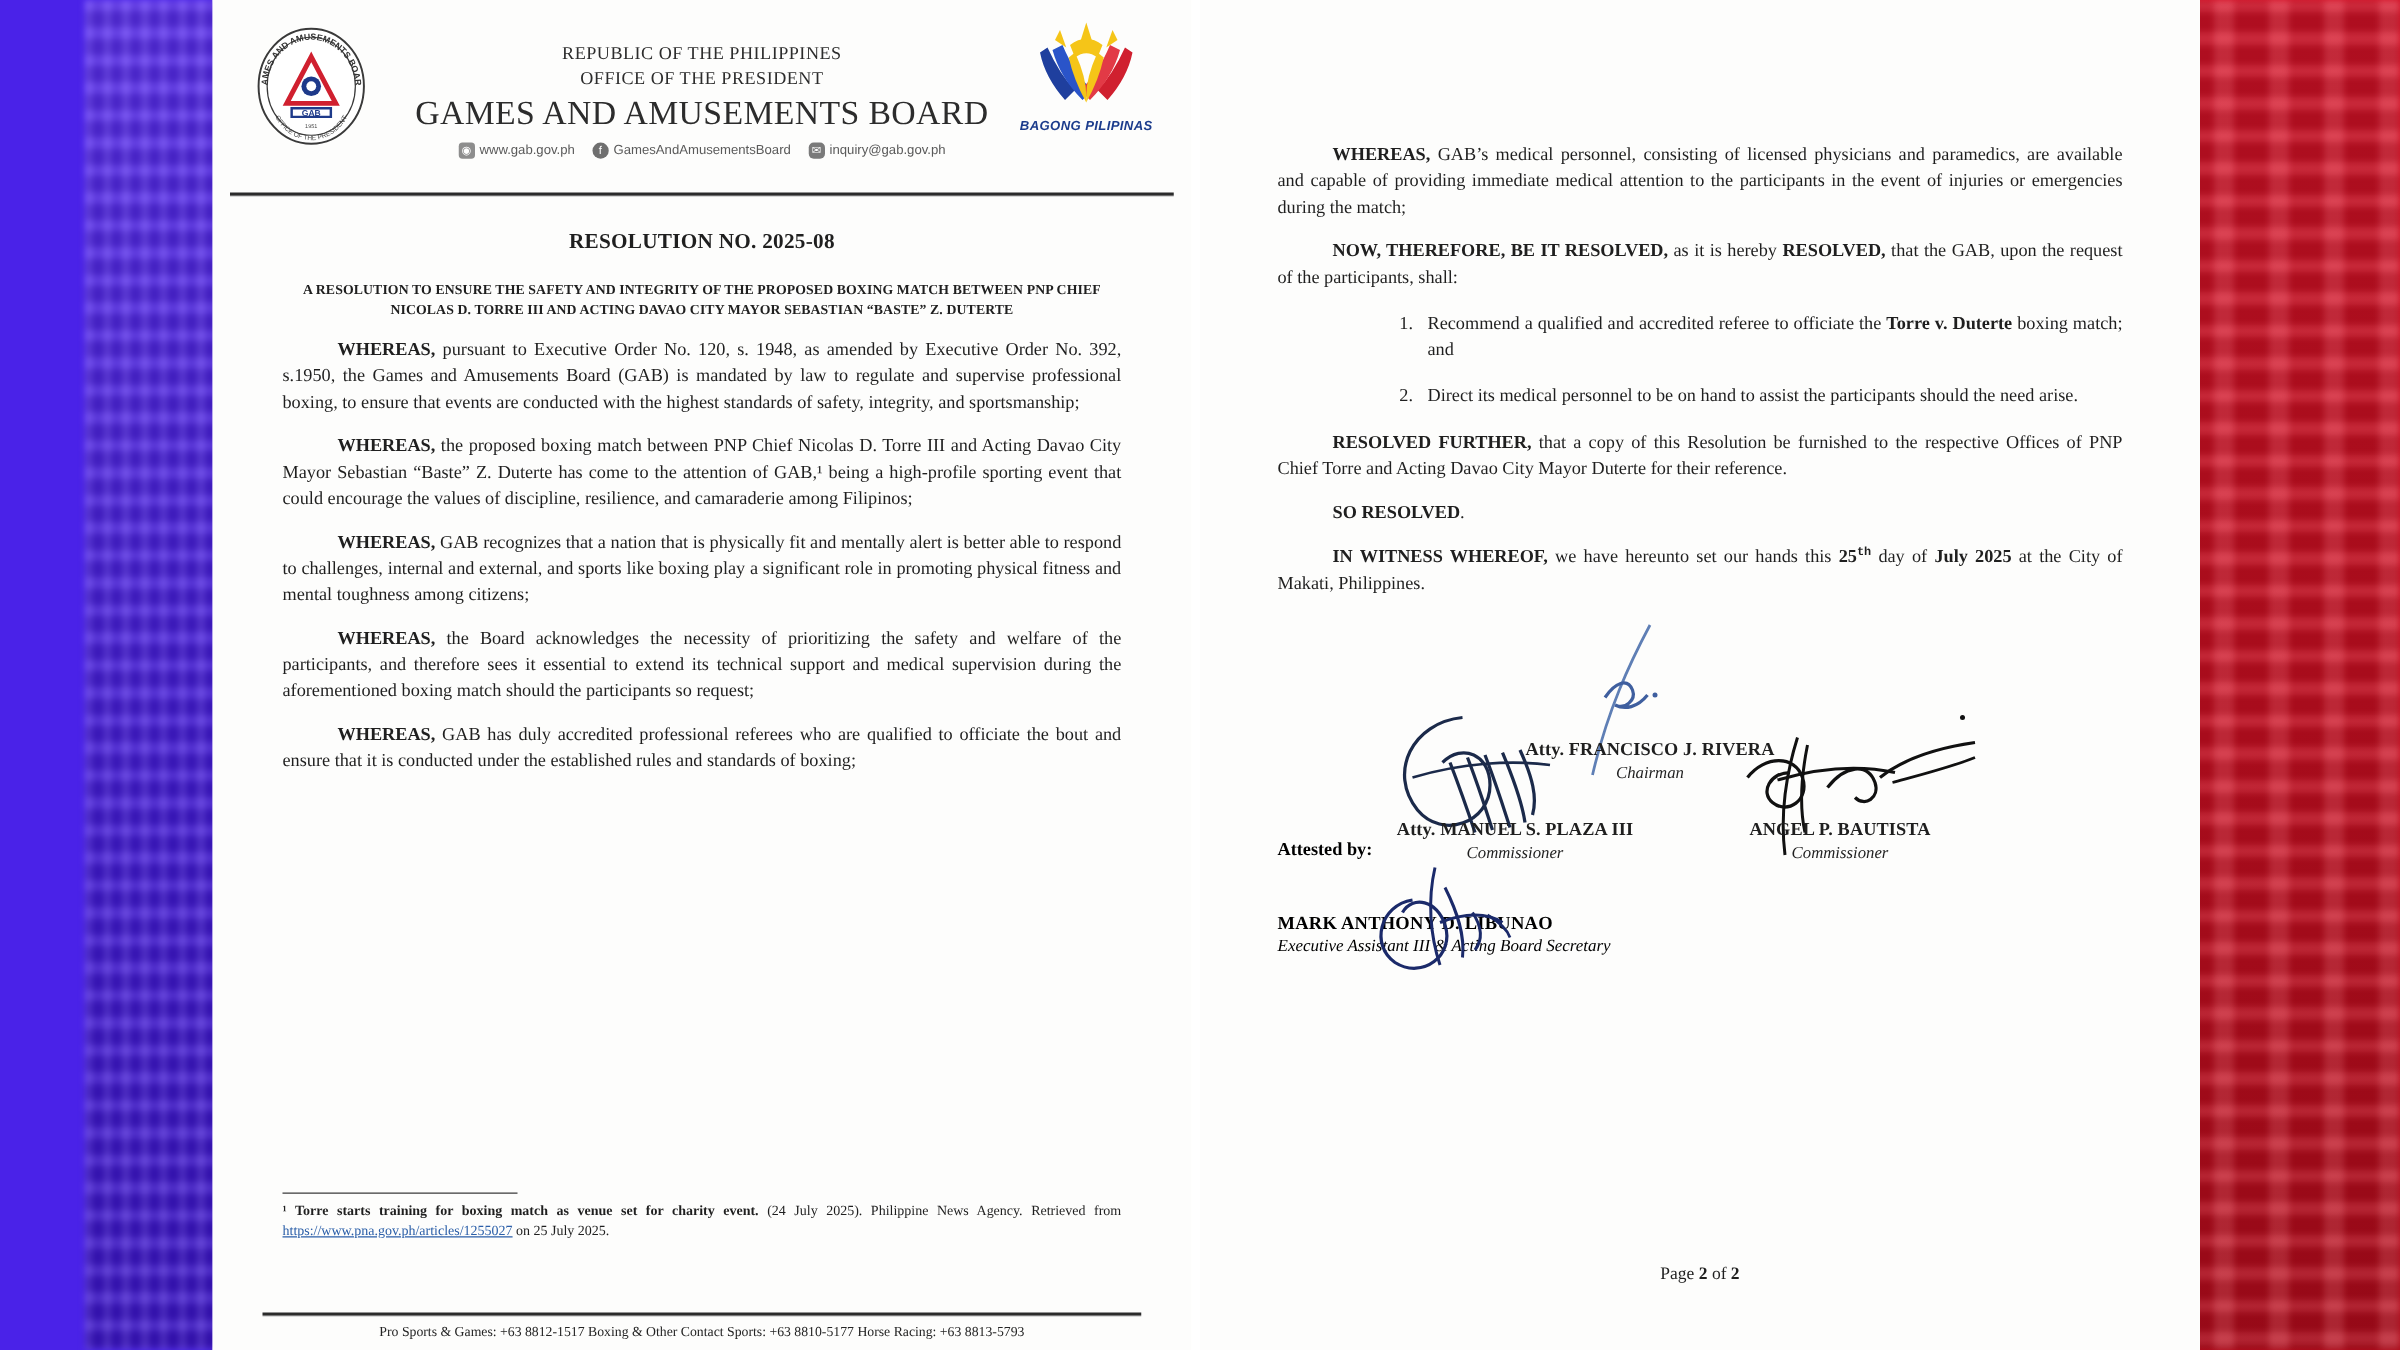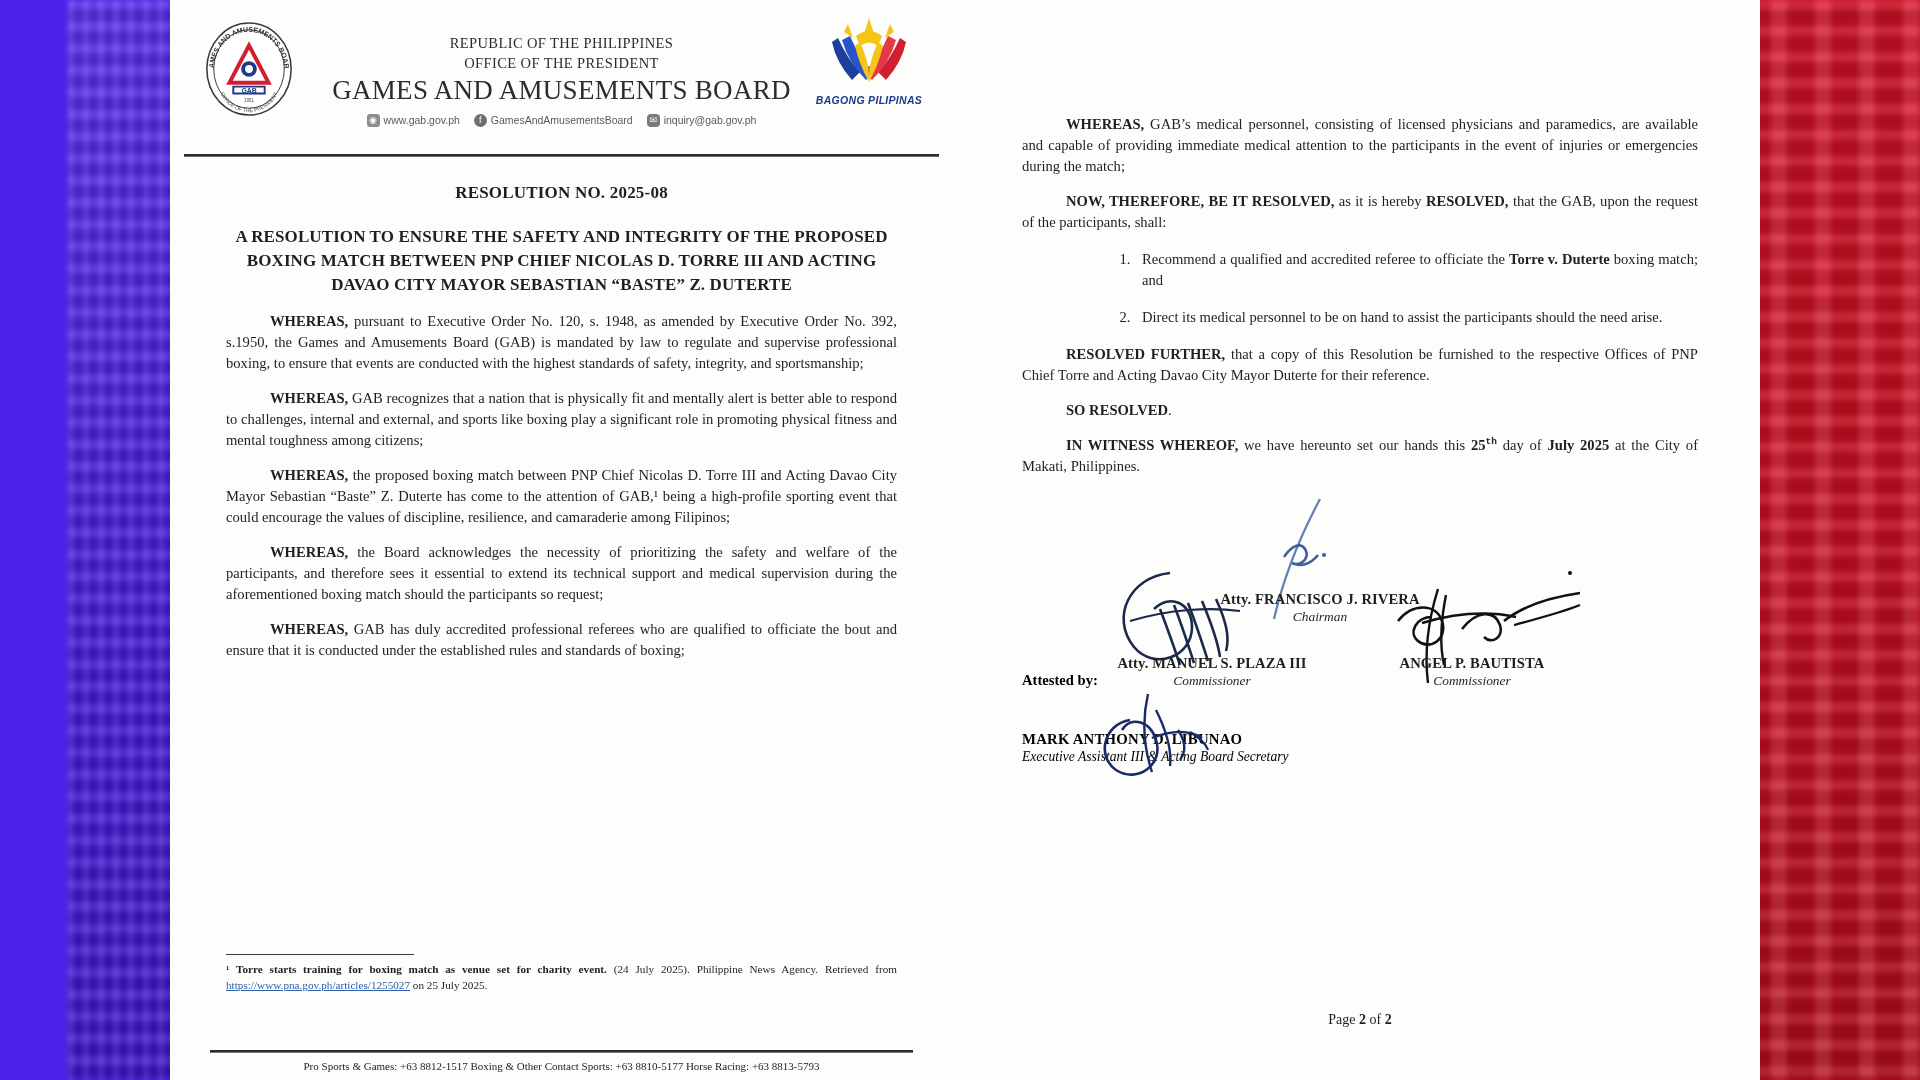--- a/index.html
+++ b/index.html
@@ -127,21 +127,21 @@
     color: #1f1f1f;
   }
   .res-no {
     text-align: center; font-weight: bold; font-size: 17px;
     margin-top: 26px; letter-spacing: .2px;
   }
   .res-series {
     text-align: center; font-weight: bold; font-size: 16px; margin-top: 3px;
   }
   .res-title {
-    text-align: center; font-weight: bold; font-size: 17px;
+    text-align: center; font-weight: bold; font-size: 11px;
     line-height: 1.42; margin-top: 22px; letter-spacing: .1px;
   }
   p.para {
     text-align: justify;
     font-size: 14.6px;
     line-height: 1.44;
     margin-top: 14px;
     text-indent: 44px;
   }
   p.para b { font-weight: bold; }
@@ -300,24 +300,24 @@
   <div class="rule"></div>
 
   <div class="doc-body">
     <div class="res-no">RESOLUTION NO. 2025-08</div>
     <div class="res-title">A RESOLUTION TO ENSURE THE SAFETY AND INTEGRITY OF THE PROPOSED BOXING MATCH BETWEEN PNP CHIEF NICOLAS D. TORRE III AND ACTING DAVAO CITY MAYOR SEBASTIAN “BASTE” Z. DUTERTE</div>
 
     <p class="para">
       <b>WHEREAS,</b><span> pursuant to Executive Order No. 120, s. 1948, as amended by Executive Order No. 392, s.1950, the Games and Amusements Board (GAB) is mandated by law to regulate and supervise professional boxing, to ensure that events are conducted with the highest standards of safety, integrity, and sportsmanship;</span>
     </p>
     <p class="para">
+      <b>WHEREAS,</b><span> the proposed boxing match between PNP Chief Nicolas D. Torre III and Acting Davao City Mayor Sebastian “Baste” Z. Duterte has come to the attention of GAB,¹ being a high-profile sporting event that could encourage the values of discipline, resilience, and camaraderie among Filipinos;</span>
+    </p>
+    <p class="para">
       <b>WHEREAS,</b><span> GAB recognizes that a nation that is physically fit and mentally alert is better able to respond to challenges, internal and external, and sports like boxing play a significant role in promoting physical fitness and mental toughness among citizens;</span>
-    </p>
-    <p class="para">
-      <b>WHEREAS,</b><span> the proposed boxing match between PNP Chief Nicolas D. Torre III and Acting Davao City Mayor Sebastian “Baste” Z. Duterte has come to the attention of GAB,¹ being a high-profile sporting event that could encourage the values of discipline, resilience, and camaraderie among Filipinos;</span>
     </p>
     <p class="para">
       <b>WHEREAS,</b><span> the Board acknowledges the necessity of prioritizing the safety and welfare of the participants, and therefore sees it essential to extend its technical support and medical supervision during the aforementioned boxing match should the participants so request;</span>
     </p>
     <p class="para">
       <b>WHEREAS,</b><span> GAB has duly accredited professional referees who are qualified to officiate the bout and ensure that it is conducted under the established rules and standards of boxing;</span>
     </p>
   </div>
 
   <div class="footnote-wrap">

